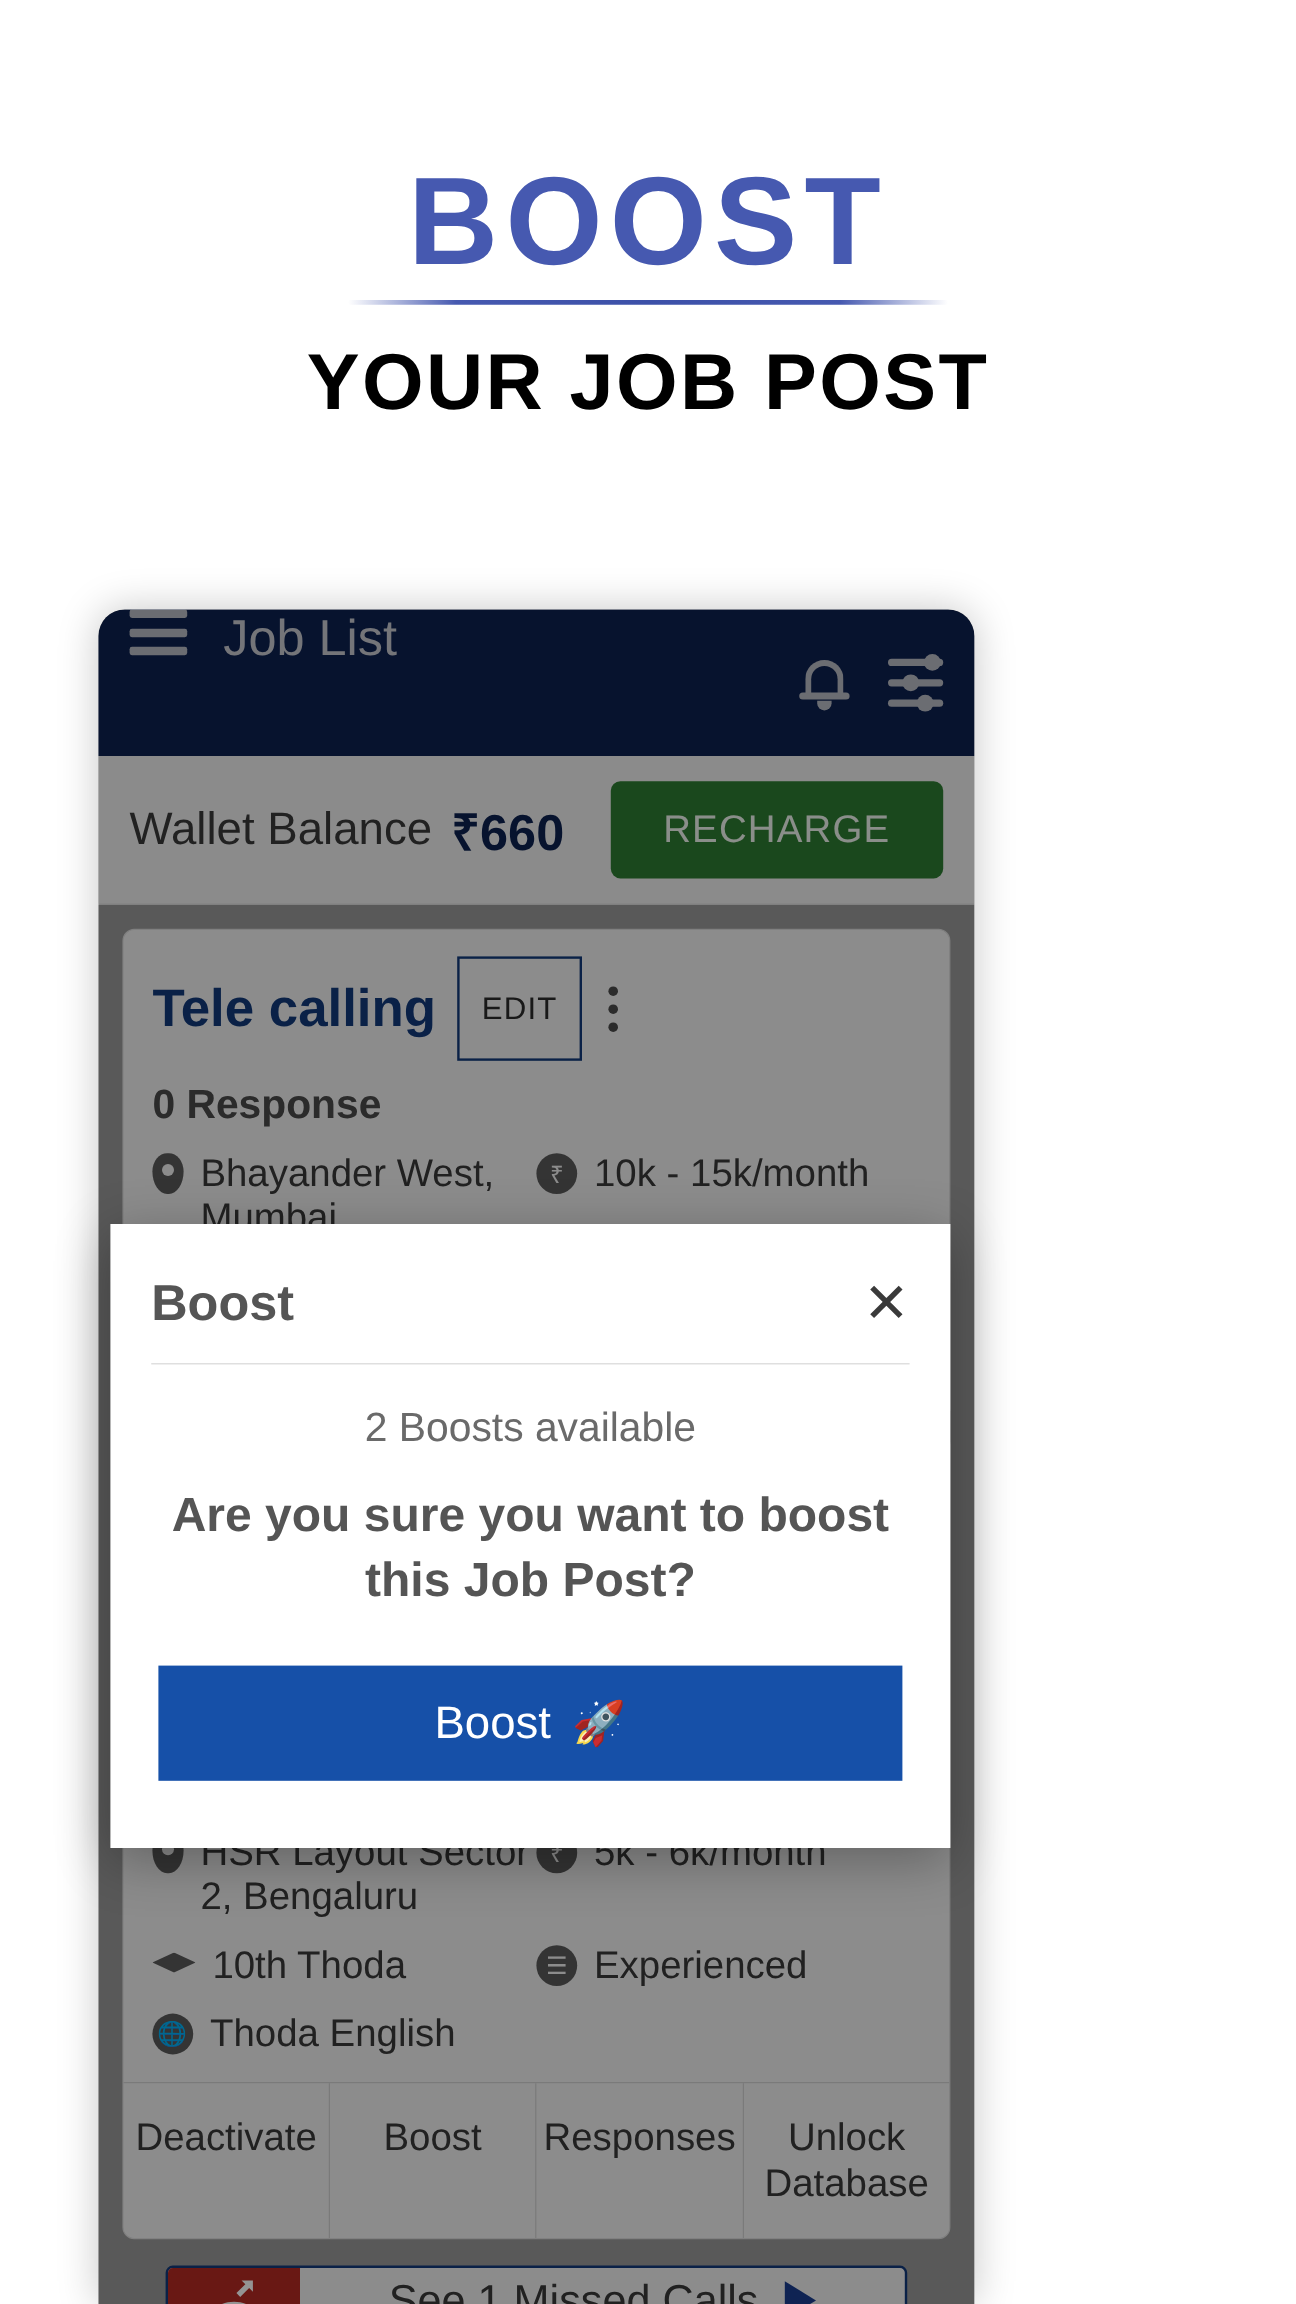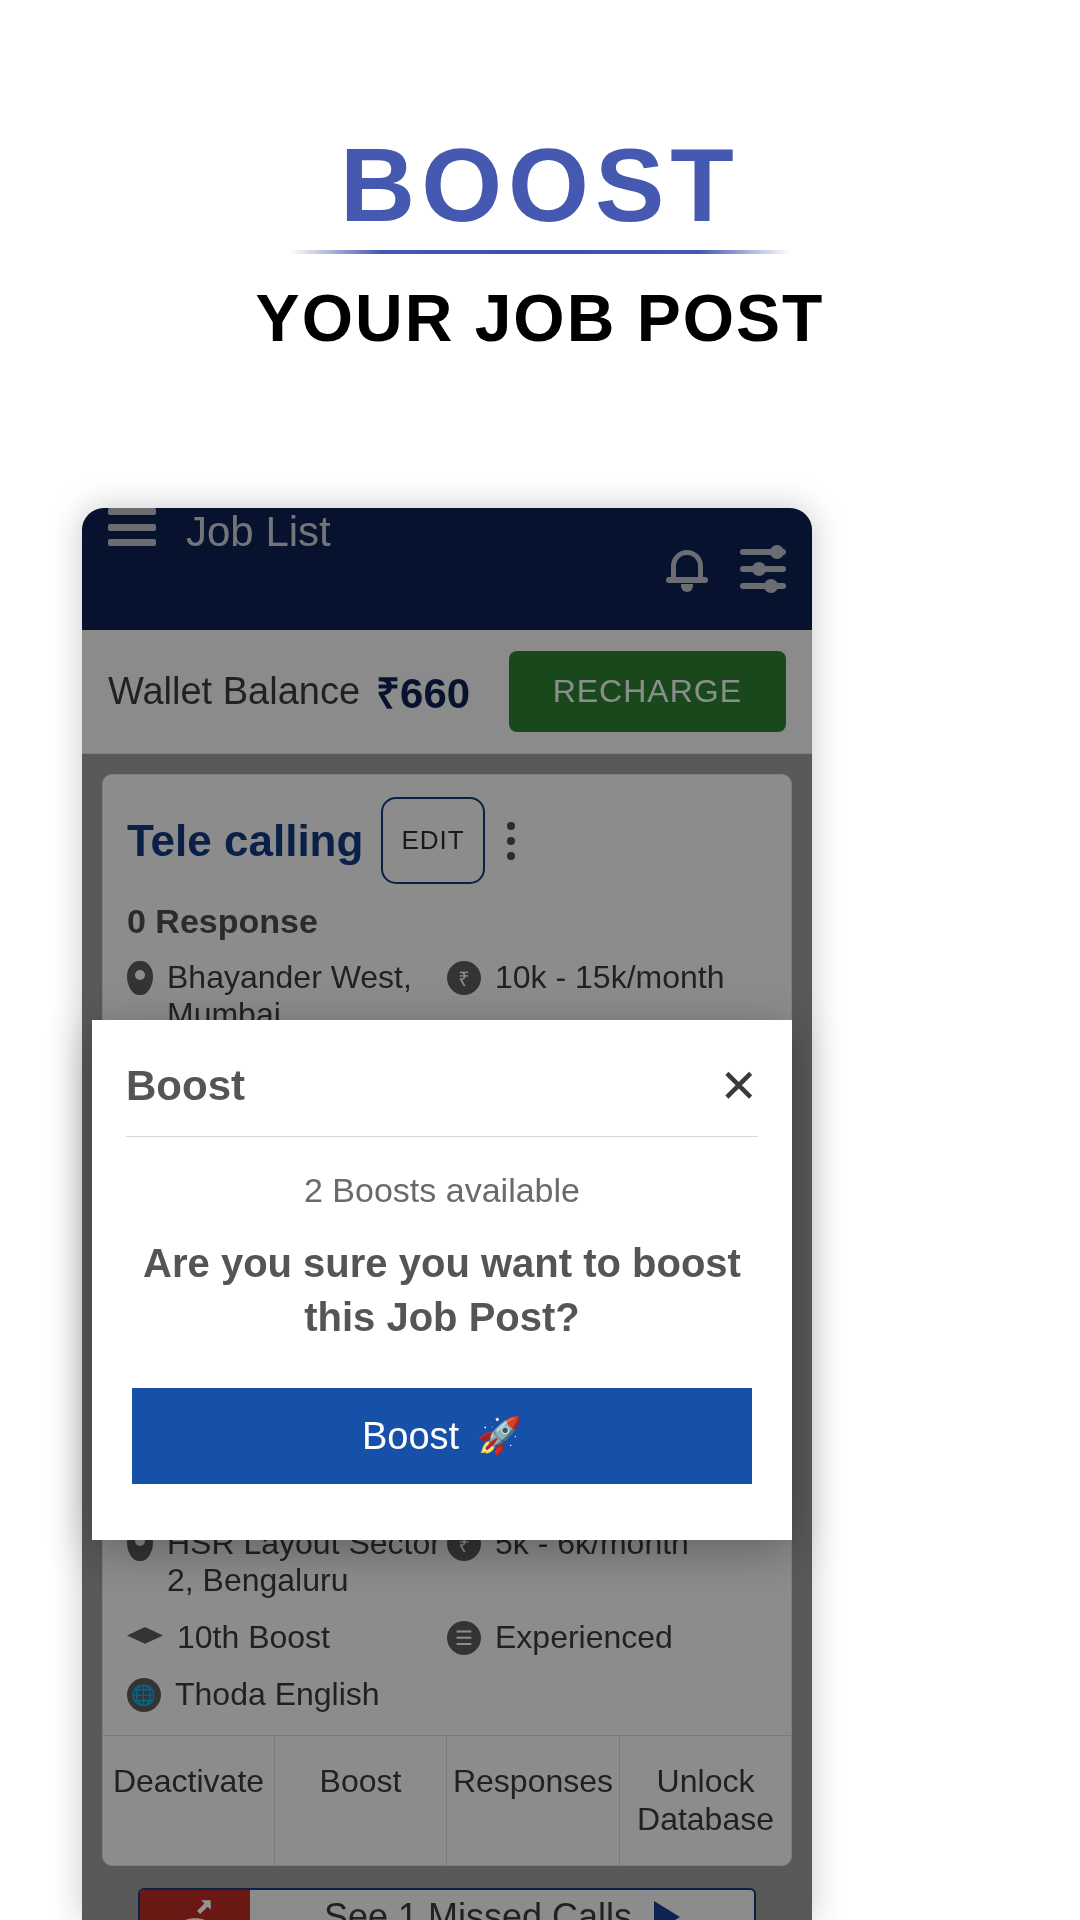--- a/index.html
+++ b/index.html
@@ -82,21 +82,21 @@
   .scroll { padding: 20px 20px 0; }
 
   .card {
     background:#f2f2f2; border:1px solid #dcdcdc; border-radius: 10px;
     padding: 22px 24px 0; margin-bottom: 18px;
   }
   .card-head { display:flex; align-items:center; }
   .job-title { font-size: 44px; font-weight: 700; color:#123a7a; }
   .edit-btn {
     margin-left: 18px; font-size: 26px; color:#2c2c2c; letter-spacing:1px;
-    border:2px solid #123a7a; border-radius:15px; padding: 26px 18px; background:transparent;
+    border:2px solid #123a7a; border-radius:0; padding: 26px 18px; background:transparent;
   }
   .status { margin-left:auto; display:flex; align-items:center; gap:12px; }
   .x-circle {
     width: 36px; height: 36px; border:3px solid #a03030; border-radius:50%;
     position:relative; flex: none;
   }
   .x-circle:before, .x-circle:after {
     content:""; position:absolute; left:6px; top:13px; width:18px; height:3px; background:#a03030;
   }
   .x-circle:before { transform: rotate(45deg); }
@@ -239,21 +239,21 @@
           <div class="meta">
             <span class="mi pin"></span>
             <span>HSR Layout Sector 2, Bengaluru</span>
           </div>
           <div class="meta">
             <span class="mi circ">₹</span>
             <span>5k - 6k/month</span>
           </div>
           <div class="meta">
             <span class="mi cap"></span>
-            <span>10th Boost</span>
+            <span>10th Thoda</span>
           </div>
           <div class="meta">
             <span class="mi circ">☰</span>
             <span>Experienced</span>
           </div>
           <div class="meta">
             <span class="mi circ">🌐</span>
             <span>Thoda English</span>
           </div>
         </div>

